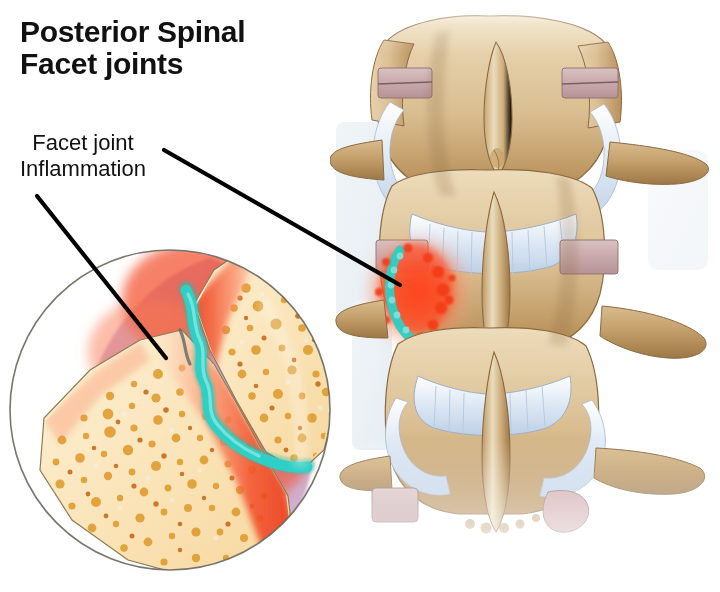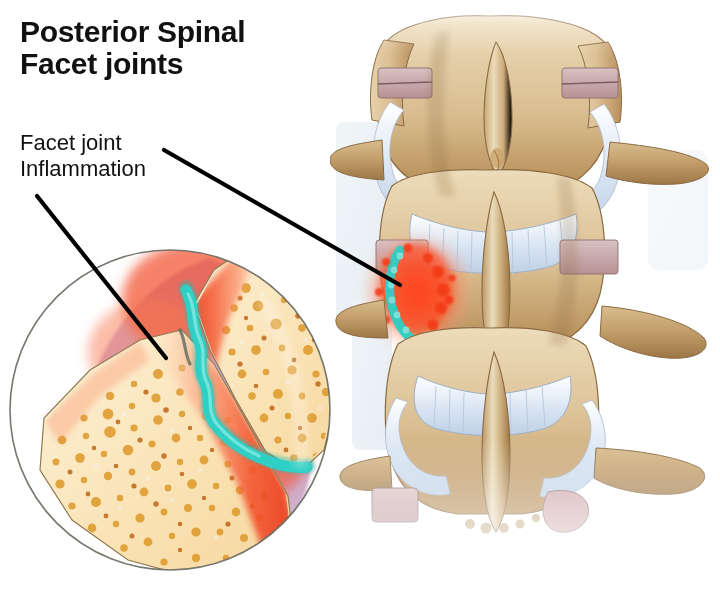--- a/index.html
+++ b/index.html
@@ -3,21 +3,21 @@
 <meta charset="utf-8">
 <style>
   html,body{margin:0;padding:0;background:#fff;}
   body{width:720px;height:592px;overflow:hidden;
        font-family:"Liberation Sans","DejaVu Sans",sans-serif;}
   #stage{position:relative;width:720px;height:592px;background:#ffffff;overflow:hidden;}
   #art{position:absolute;left:0;top:0;width:720px;height:592px;}
   .ttl{position:absolute;left:20px;top:16px;font-size:30px;font-weight:bold;
        color:#111;line-height:1.08;letter-spacing:-0.3px;white-space:pre-line;}
   .lbl{position:absolute;left:20px;top:130px;font-size:22px;font-weight:normal;
-       color:#111;line-height:1.18;white-space:pre-line;}
+       color:#111;line-height:1.18;white-space:pre-line;text-align:center;}
 </style>
 </head>
 <body>
 
 <div id="stage">
 
   <svg id="art" viewBox="0 0 720 592">
     <defs>
 
       <linearGradient id="gBone" x1="0" y1="0" x2="1" y2="0">

